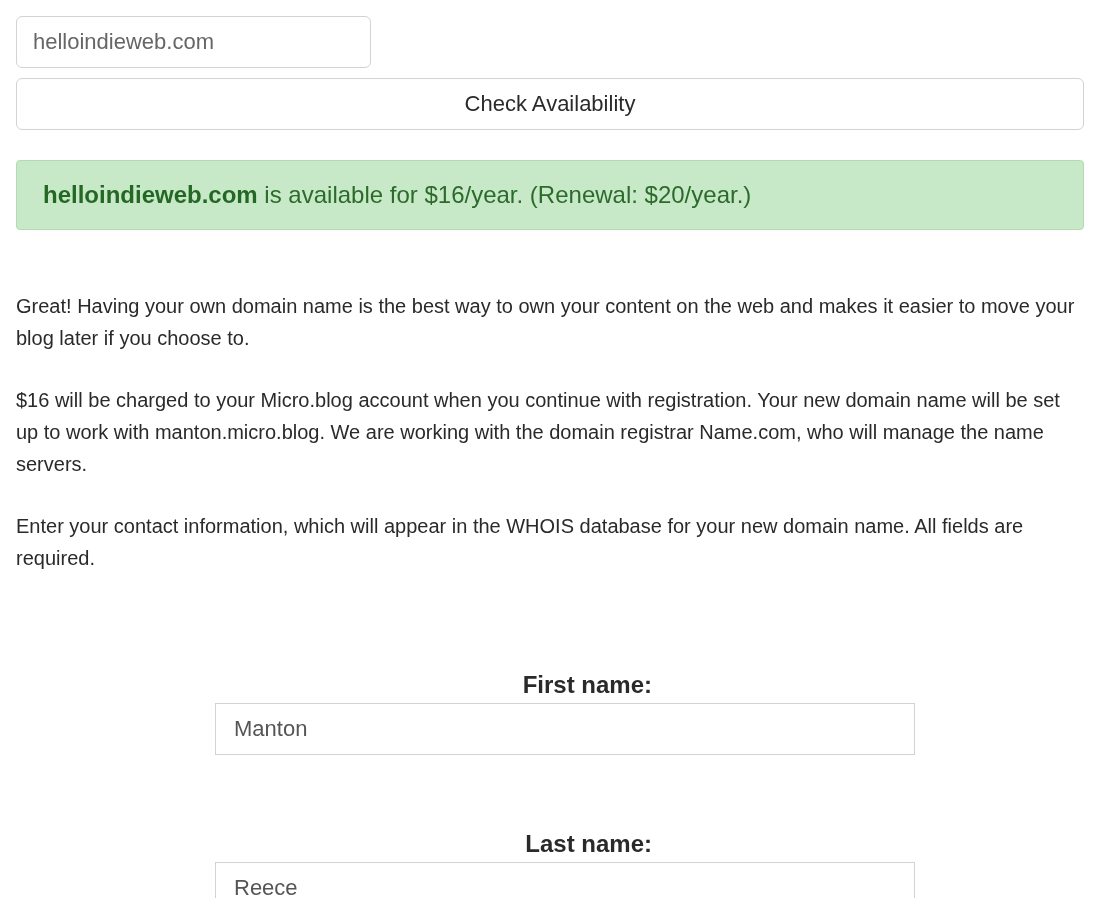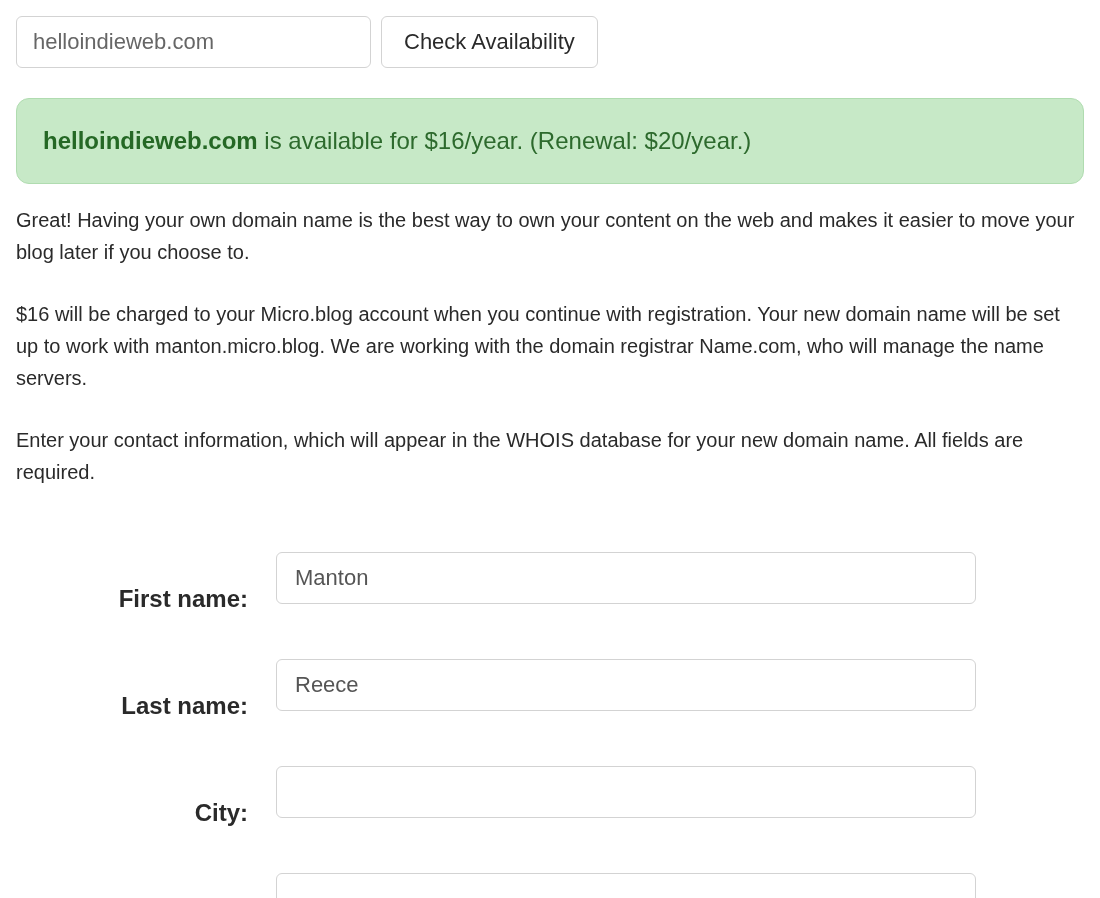--- a/index.html
+++ b/index.html
@@ -1,18 +1,19 @@
 <!DOCTYPE html>
 <html><head>
   <meta charset="utf-8">
   <style>
     * {
       box-sizing: border-box;
       margin: 0;
       padding: 0;
+      flex-direction: column;
     }
     body {
       font-family: -apple-system, BlinkMacSystemFont, "Segoe UI", Helvetica, Arial, sans-serif;
       background: #ffffff;
       padding: 16px;
       width: 1100px;
       color: #2a2a2a;
       font-size: 24px;
       line-height: 1.5;
     }
@@ -38,23 +39,23 @@
       border-radius: 6px;
       background: #ffffff;
       font-size: 22px;
       color: #2a2a2a;
       cursor: pointer;
       font-family: inherit;
     }
     .availability-banner {
       background: #c7e9c7;
       border: 1px solid #b0dcb0;
-      border-radius: 13px;
-      padding: 24px 26px;
-      margin-bottom: 20px;
+      border-radius: 4px;
+      padding: 16px 26px;
+      margin-bottom: 60px;
       color: #2d6a2d;
       font-size: 24px;
     }
     .availability-banner .domain-bold {
       font-weight: 700;
       color: #256825;
     }
     .info-text {
       color: #2a2a2a;
       font-size: 20px;
@@ -76,21 +77,21 @@
       font-weight: 700;
       font-size: 24px;
       color: #2a2a2a;
       padding-right: 28px;
       margin-top: 43px;
     }
     .form-input {
       width: 700px;
       height: 52px;
       border: 1px solid #d3d3d3;
-      border-radius: 6px;
+      border-radius: 0;
       padding: 0 18px;
       font-size: 22px;
       color: #555;
       font-family: inherit;
     }
   </style>
 </head>
 <body>
 
 <div class="search-row">

